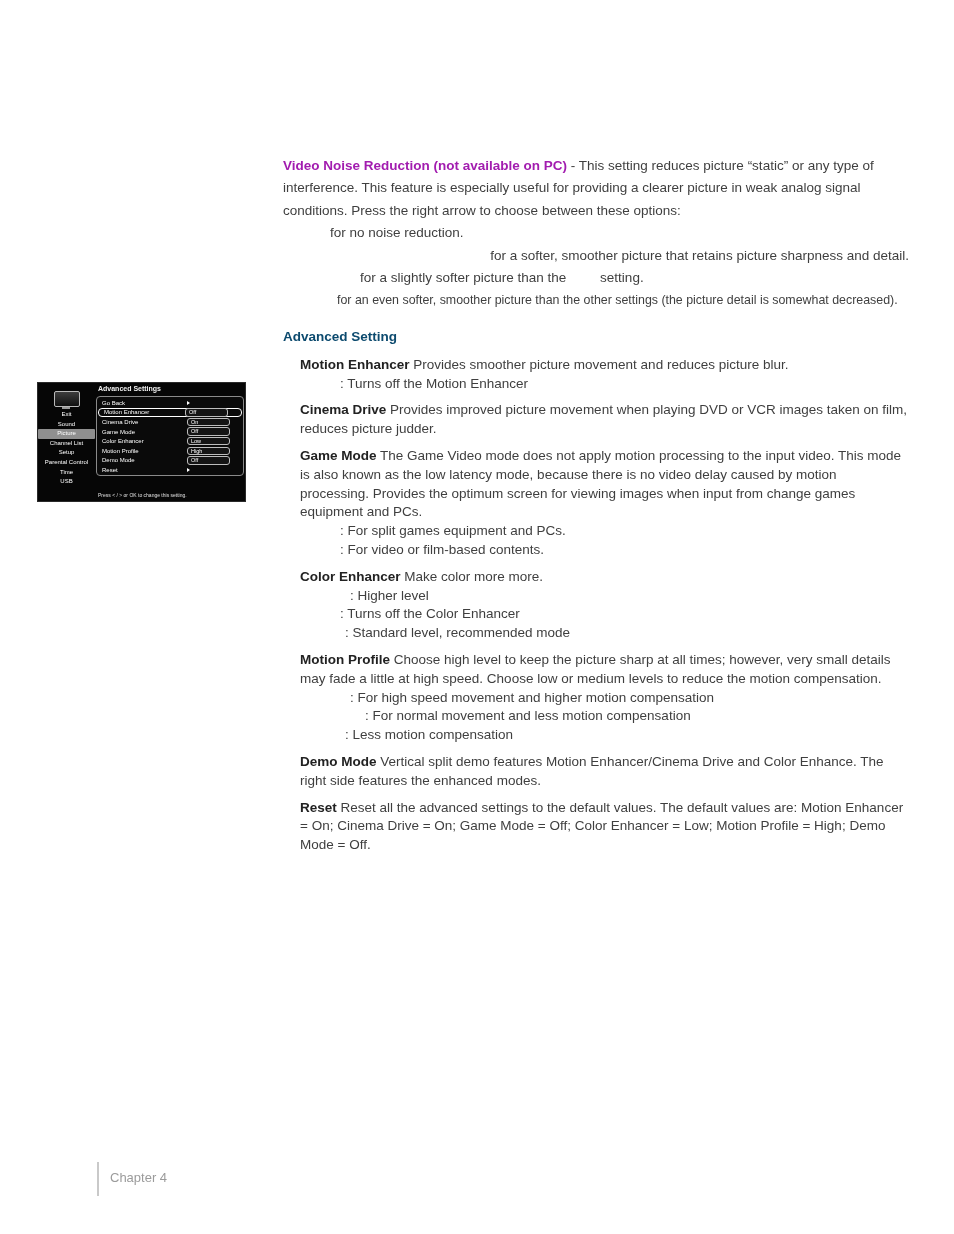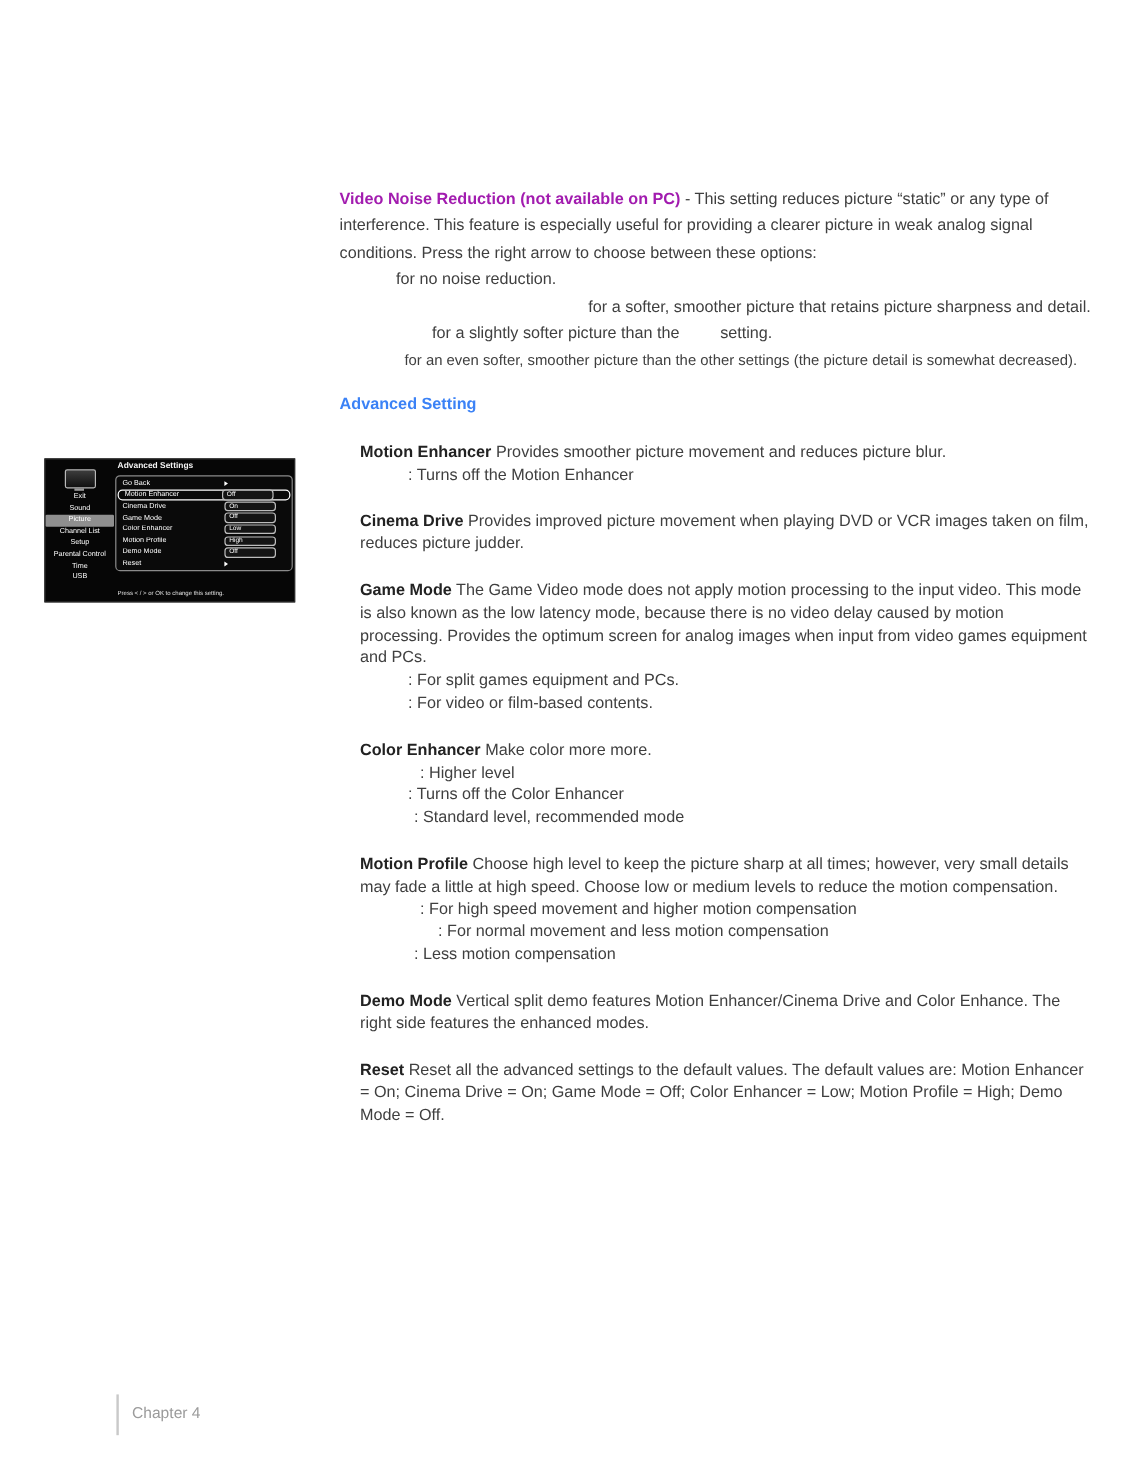--- a/index.html
+++ b/index.html
@@ -8,22 +8,22 @@
   
   .content{position:absolute;left:283px;top:155px;width:626px;font-size:13.5px;}
   .content p{margin:0;}
   .lead{line-height:22.4px;}
   .lead b{color:#a21caf;}
   .opt{line-height:22.4px;white-space:pre-wrap;}
   .opt1{padding-left:47px;}
   .opt2{padding-left:54px;text-align:right;}
   .opt3{padding-left:77px;}
   .opt4{padding-left:17px;text-indent:37px;font-size:12.4px;}
-  .adv-heading{font-weight:bold;color:#3b82f6;margin-top:14px !important;line-height:22px;}
-  .entry{margin-top:20px;}
+  .adv-heading{font-weight:bold;color:#0c4a6e;margin-top:14px !important;line-height:22px;}
+  .entry{margin-top:8px;}
   .epara{padding-left:17px;line-height:18.8px;}
   .epara b{color:#222;}
   .sub{line-height:18.8px;}
   .s57{padding-left:57px;}
   .s62{padding-left:62px;}
   .s67{padding-left:67px;}
   .s82{padding-left:82px;}
 
   
   .menu-shot{position:absolute;left:37px;top:382px;width:209px;height:120px;background:#060606;border:1px solid #2a2a2a;box-sizing:border-box;}
@@ -134,21 +134,21 @@
   <div class="entry">
     <p class="epara"><b>Motion Enhancer</b><span>  Provides smoother picture movement and reduces picture blur.</span></p>
     <div class="sub s57">: Turns off the Motion Enhancer</div>
   </div>
 
   <div class="entry">
     <p class="epara"><b>Cinema Drive</b><span> Provides improved picture movement when playing DVD or VCR images taken on film, reduces picture judder.</span></p>
   </div>
 
   <div class="entry">
-    <p class="epara"><b>Game Mode</b><span> The Game Video mode does not apply motion processing to the input video. This mode is also known as the low latency mode, because there is no video delay caused by motion processing. Provides the optimum screen for analog images when input from video games equipment and PCs.</span></p>
+    <p class="epara"><b>Game Mode</b><span> The Game Video mode does not apply motion processing to the input video. This mode is also known as the low latency mode, because there is no video delay caused by motion processing. Provides the optimum screen for viewing images when input from change games equipment and PCs.</span></p>
     <div class="sub s57">: For split games equipment and PCs.</div>
     <div class="sub s57">: For video or film-based contents.</div>
   </div>
 
   <div class="entry">
     <p class="epara"><b>Color Enhancer</b><span> Make color more more.</span></p>
     <div class="sub s67">: Higher level</div>
     <div class="sub s57">: Turns off the Color Enhancer</div>
     <div class="sub s62">: Standard level, recommended mode</div>
   </div>

